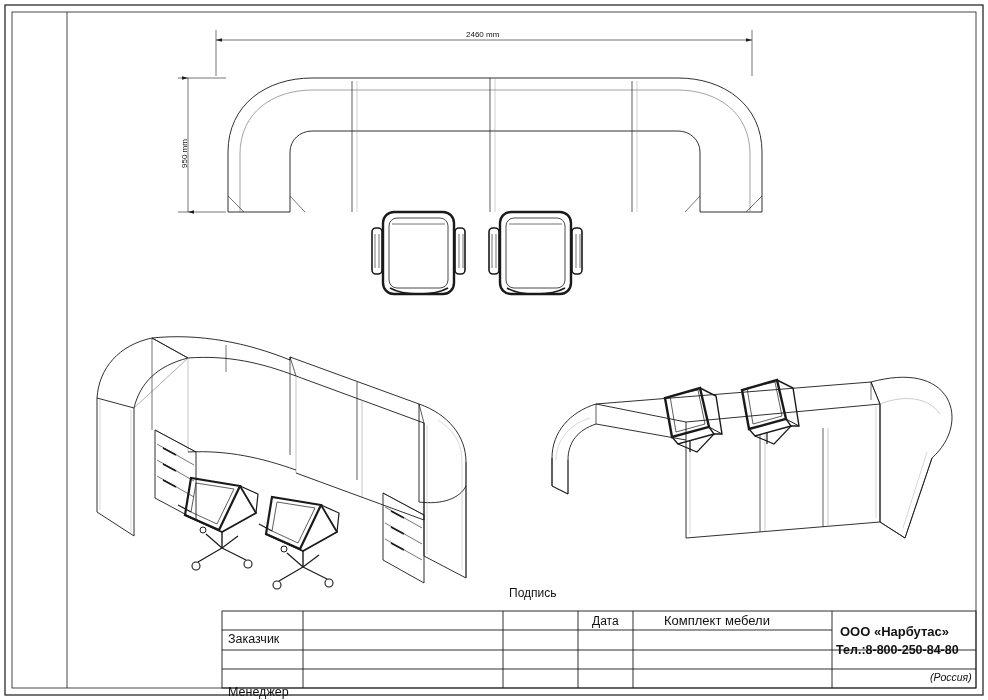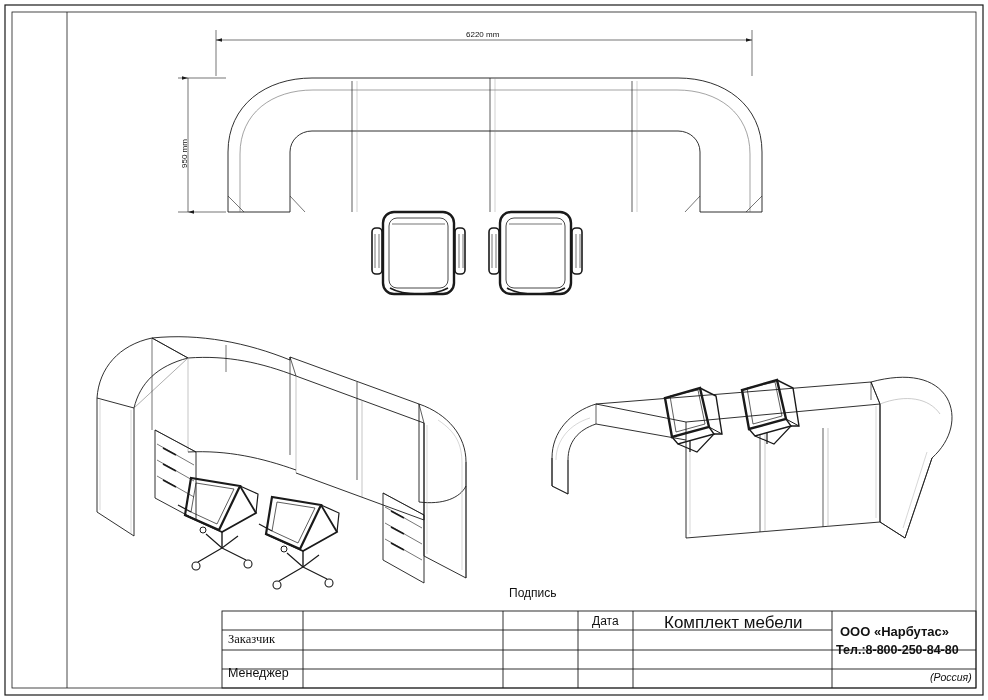--- a/index.html
+++ b/index.html
@@ -34,21 +34,21 @@
     white-space: nowrap;
   }
   .tb-label {
     font-size: 12.5px;
     font-weight: normal;
   }
   .tb-head {
     font-size: 12px;
   }
   .tb-title {
-    font-size: 17px;
+    font-size: 13px;
   }
   .tb-company {
     font-size: 13px;
     font-weight: bold;
   }
   .tb-phone {
     font-size: 12.5px;
     font-weight: bold;
   }
   .tb-country {
@@ -316,25 +316,25 @@
       <line x1="832" y1="669" x2="976" y2="669"></line>
 
       <line x1="303" y1="611" x2="303" y2="688"></line>
       <line x1="503" y1="611" x2="503" y2="688"></line>
       <line x1="578" y1="611" x2="578" y2="688"></line>
       <line x1="633" y1="611" x2="633" y2="688"></line>
       <line x1="832" y1="611" x2="832" y2="688"></line>
     </g>
   </svg>
 
-  <div class="dim-text" style="left:466px; top:30px;">6220 mm</div>
+  <div class="dim-text" style="left:466px; top:30px;">2460 mm</div>
   <div class="dim-text dim-vert" style="left:180px; top:168px;">950 mm</div>
 
-  <div class="tb-text tb-label" style="left:228px; top:632px;font-family:Liberation Serif, serif;">Заказчик</div>
-  <div class="tb-text tb-label" style="left:228px; top:666px;">Менеджер</div>
+  <div class="tb-text tb-label" style="left:228px; top:632px;">Заказчик</div>
+  <div class="tb-text tb-label" style="left:228px; top:685px;">Менеджер</div>
 
   <div class="tb-text tb-head" style="left:509px; top:586px;">Подпись</div>
   <div class="tb-text tb-head" style="left:586px; top:614px;margin-left:6px;">Дата</div>
 
   <div class="tb-text tb-title" style="left:664px; top:613px;">Комплект мебели</div>
 
   <div class="tb-text tb-company" style="left:840px; top:624px;text-align:center;">ООО «Нарбутас»</div>
   <div class="tb-text tb-phone" style="left:836px; top:643px;">Тел.:8-800-250-84-80</div>
   <div class="tb-text tb-country" style="left:930px; top:671px;">(Россия)</div>
 

